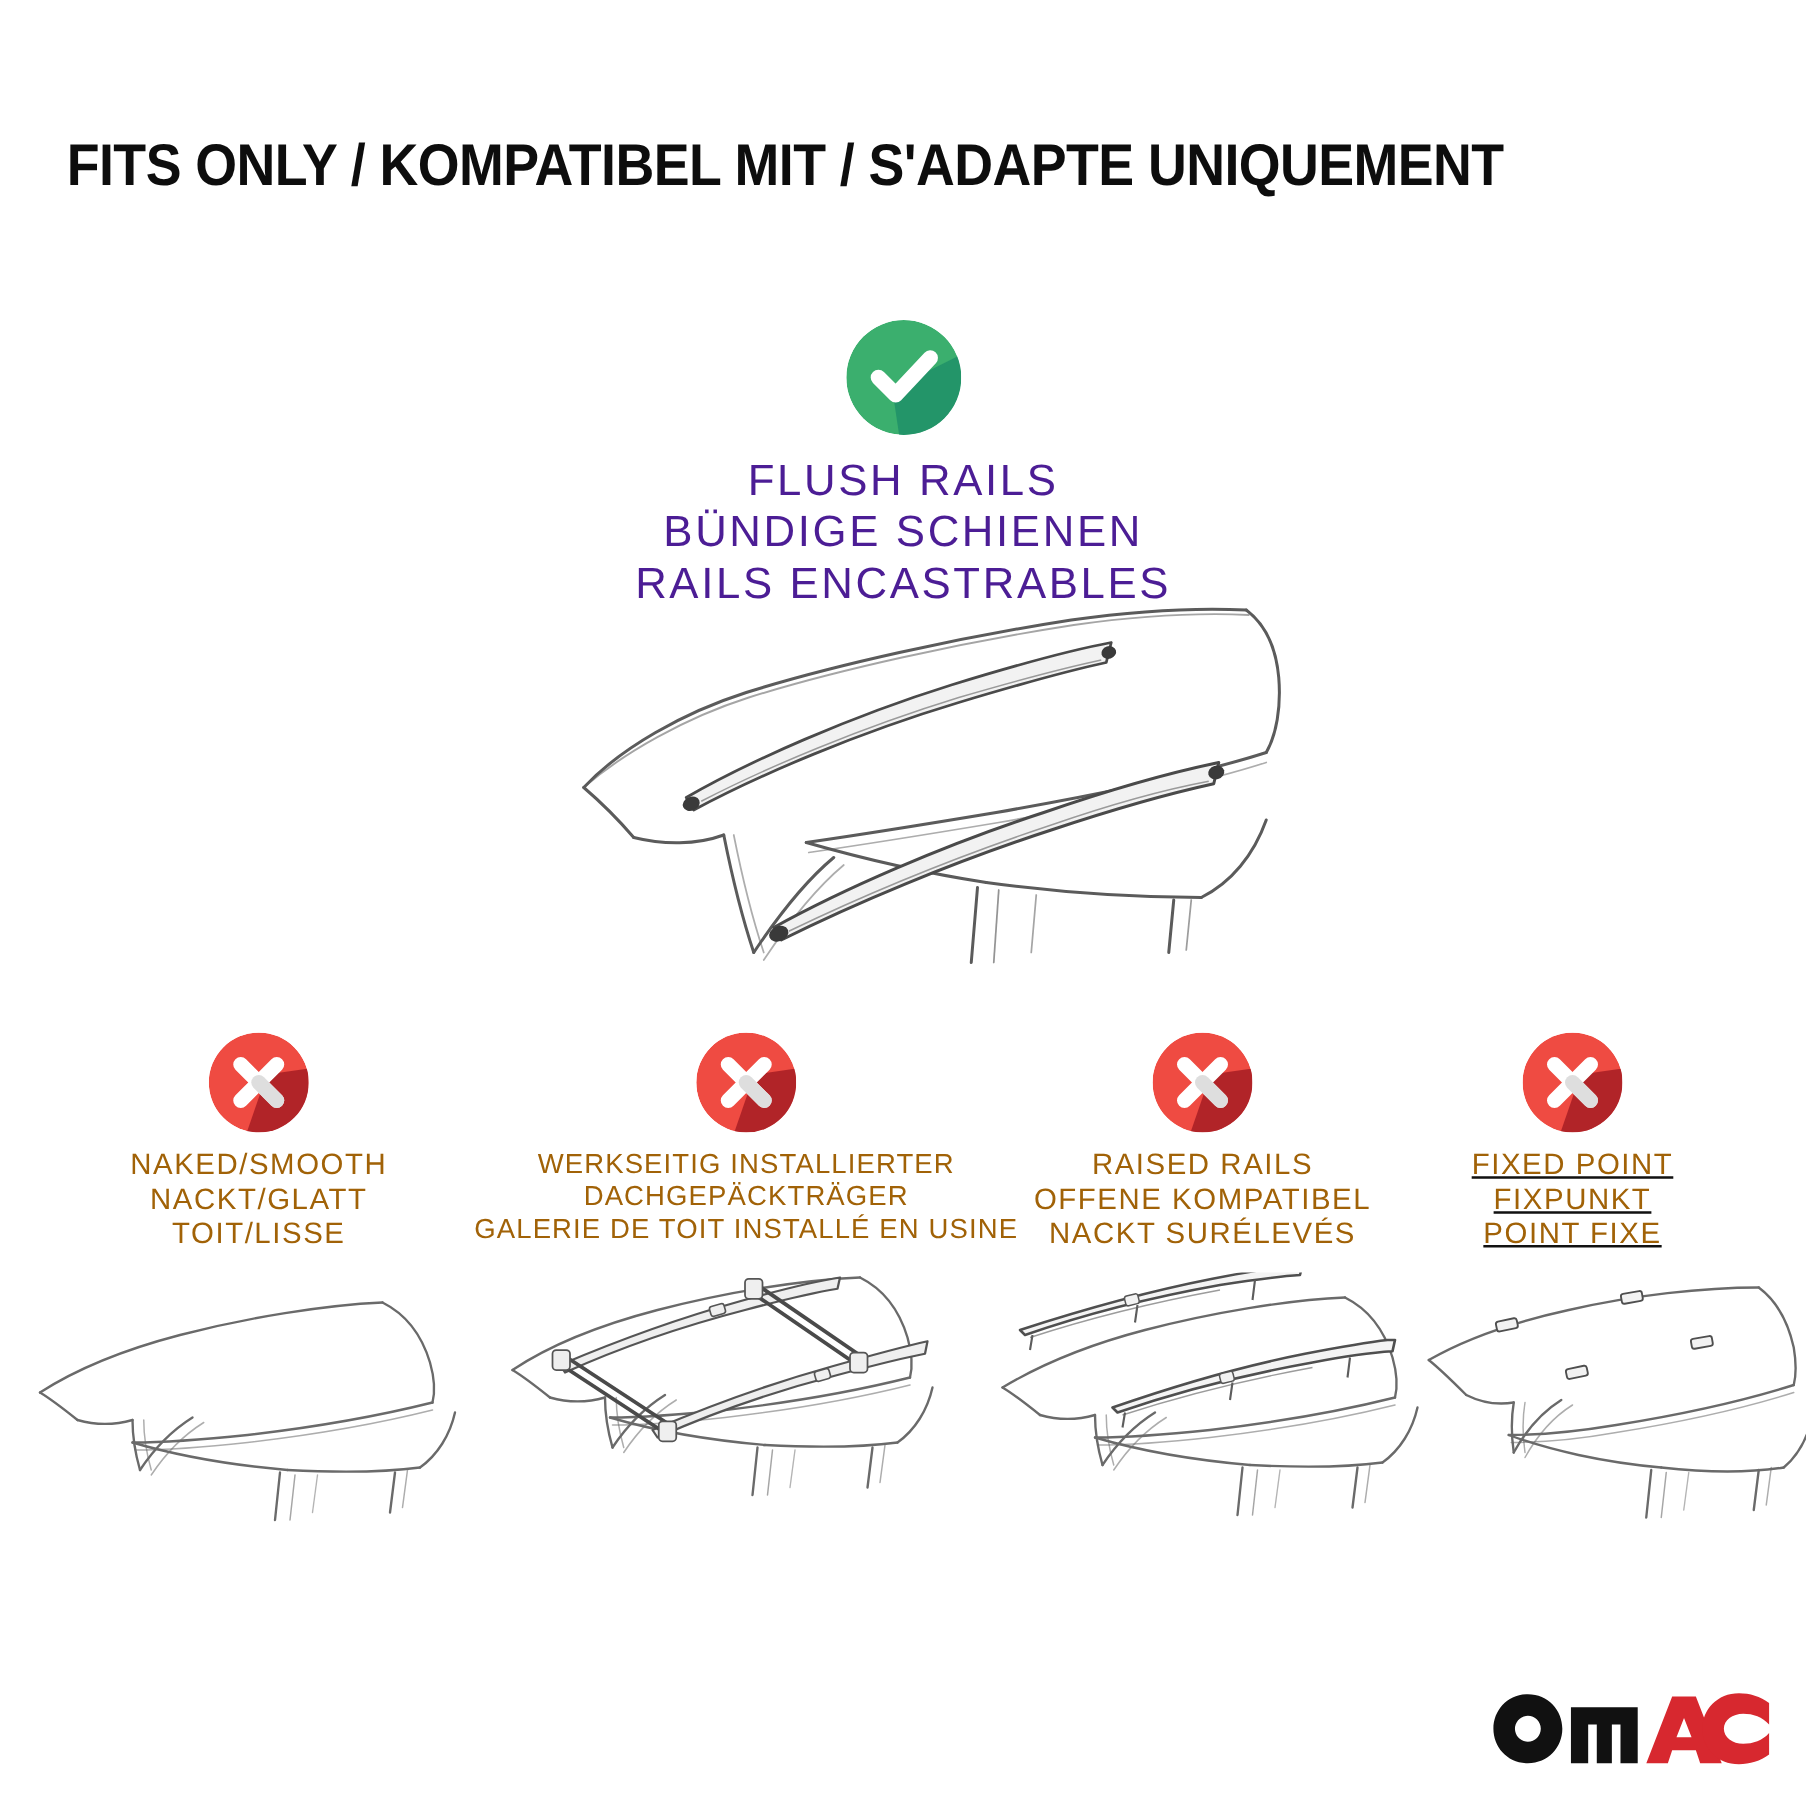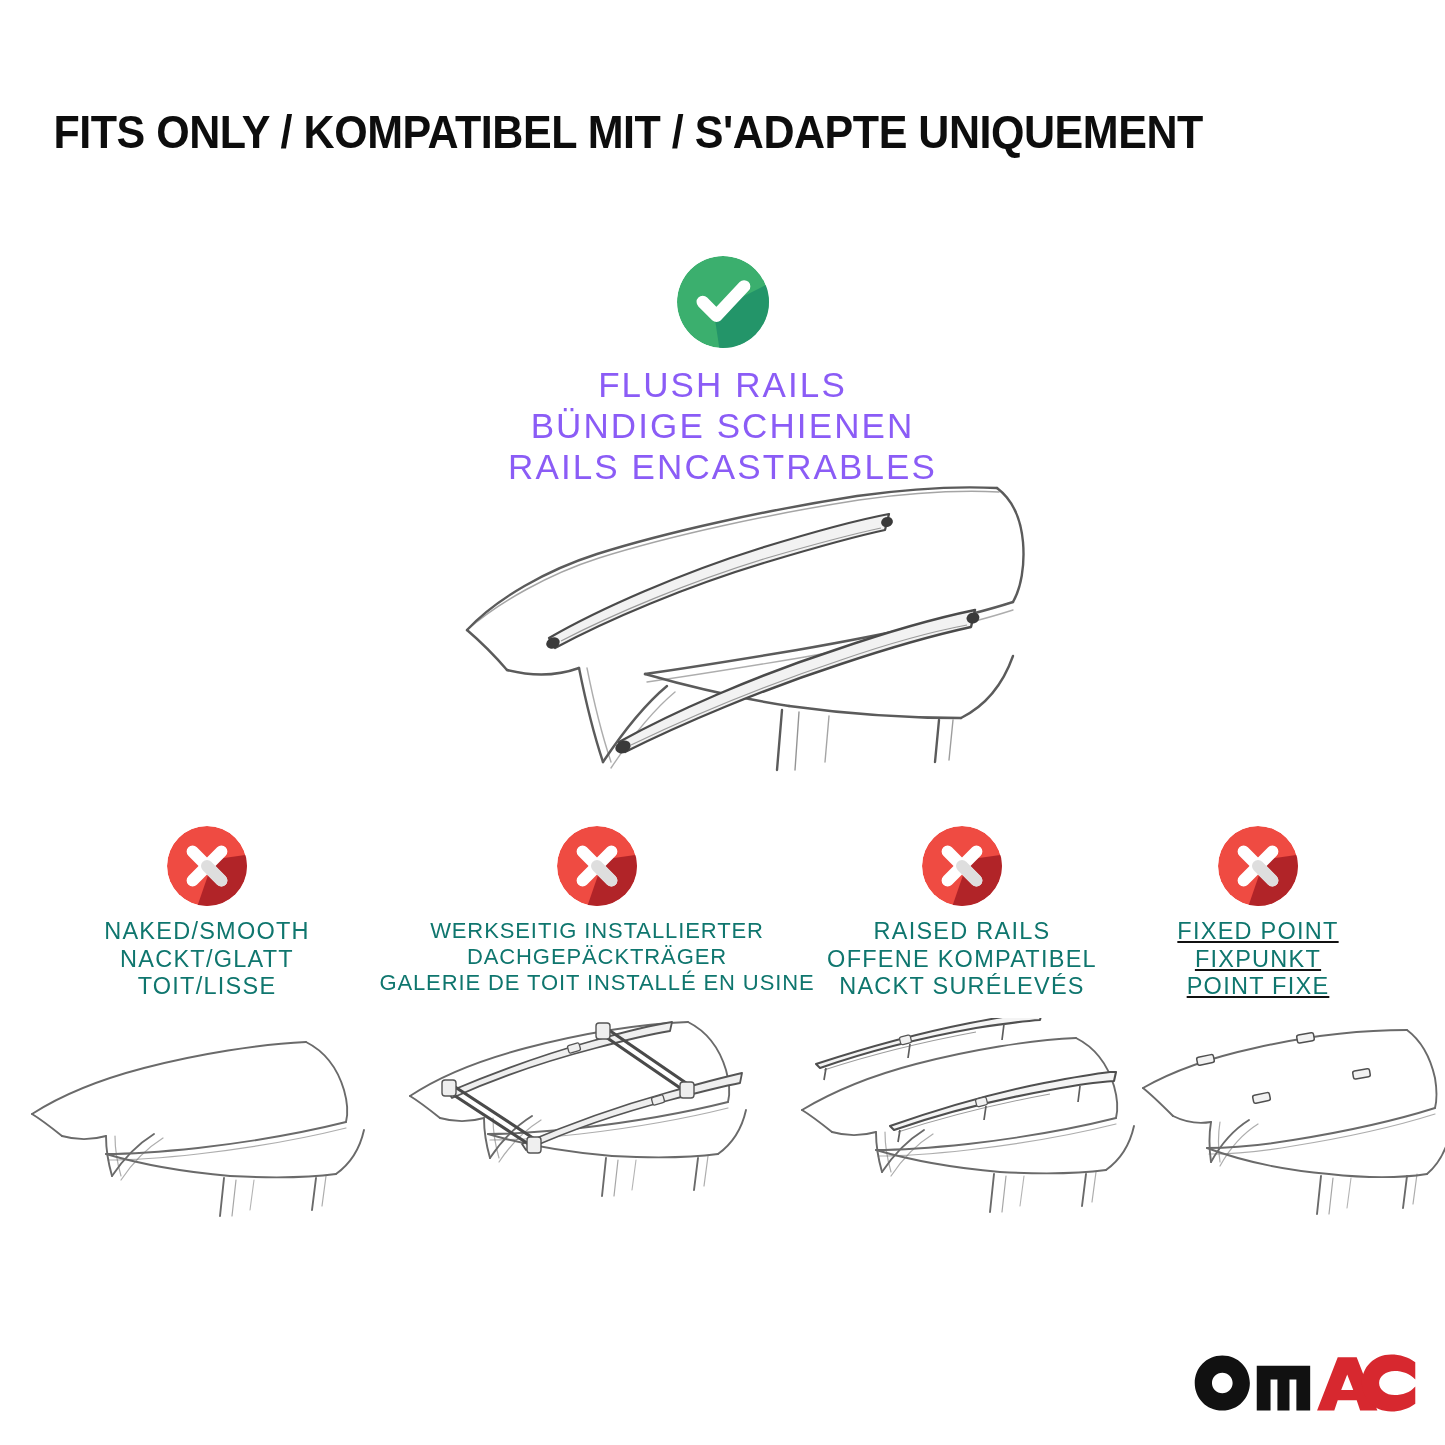--- a/index.html
+++ b/index.html
@@ -19,34 +19,34 @@
 
   
   .badge{position:relative;border-radius:50%;overflow:hidden;}
 
   
   #compatible-block{position:absolute;left:0;top:256px;width:1445px;text-align:center;}
   #check-badge{width:92px;height:92px;margin:0 auto;}
   .feat-lines{margin-top:16px;}
   .feat-line{
     font-size:35px;line-height:41px;font-weight:400;letter-spacing:2.1px;
-    color:#8b5cf6;white-space:nowrap;
+    color:#4c1d95;white-space:nowrap;
   }
 
   
   #main-illustration{position:absolute;left:437px;top:470px;width:590px;height:320px;}
 
   
   #incompatible-row{position:absolute;left:0;top:826px;width:1445px;height:200px;}
   .col{position:absolute;top:0;text-align:center;}
   .x-badge{width:80px;height:80px;margin:0 auto;}
   .col-lines{margin-top:12px;}
   .col-line{
     font-size:23.5px;line-height:27.5px;font-weight:400;letter-spacing:1.25px;
-    color:#0f766e;white-space:nowrap;
+    color:#a16207;white-space:nowrap;
   }
 
   #col-0{left:37px;width:340px;}
   #col-1{left:371px;width:452px;}
   #col-2{left:817px;width:290px;}
   #col-3{left:1118px;width:280px;text-decoration:underline;}
   #col-1 .col-line{font-size:22px;line-height:26px;letter-spacing:.9px;}
 
   
   .bottom-illu{position:absolute;}

